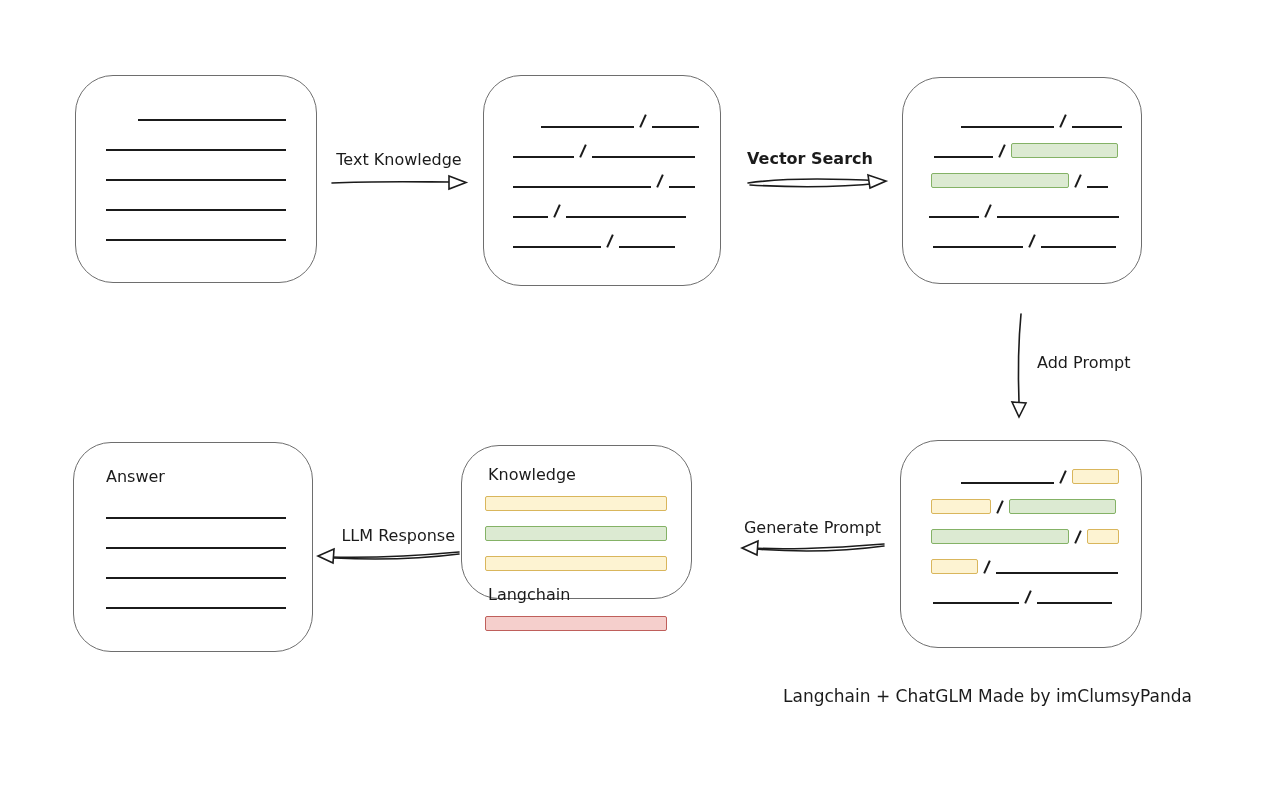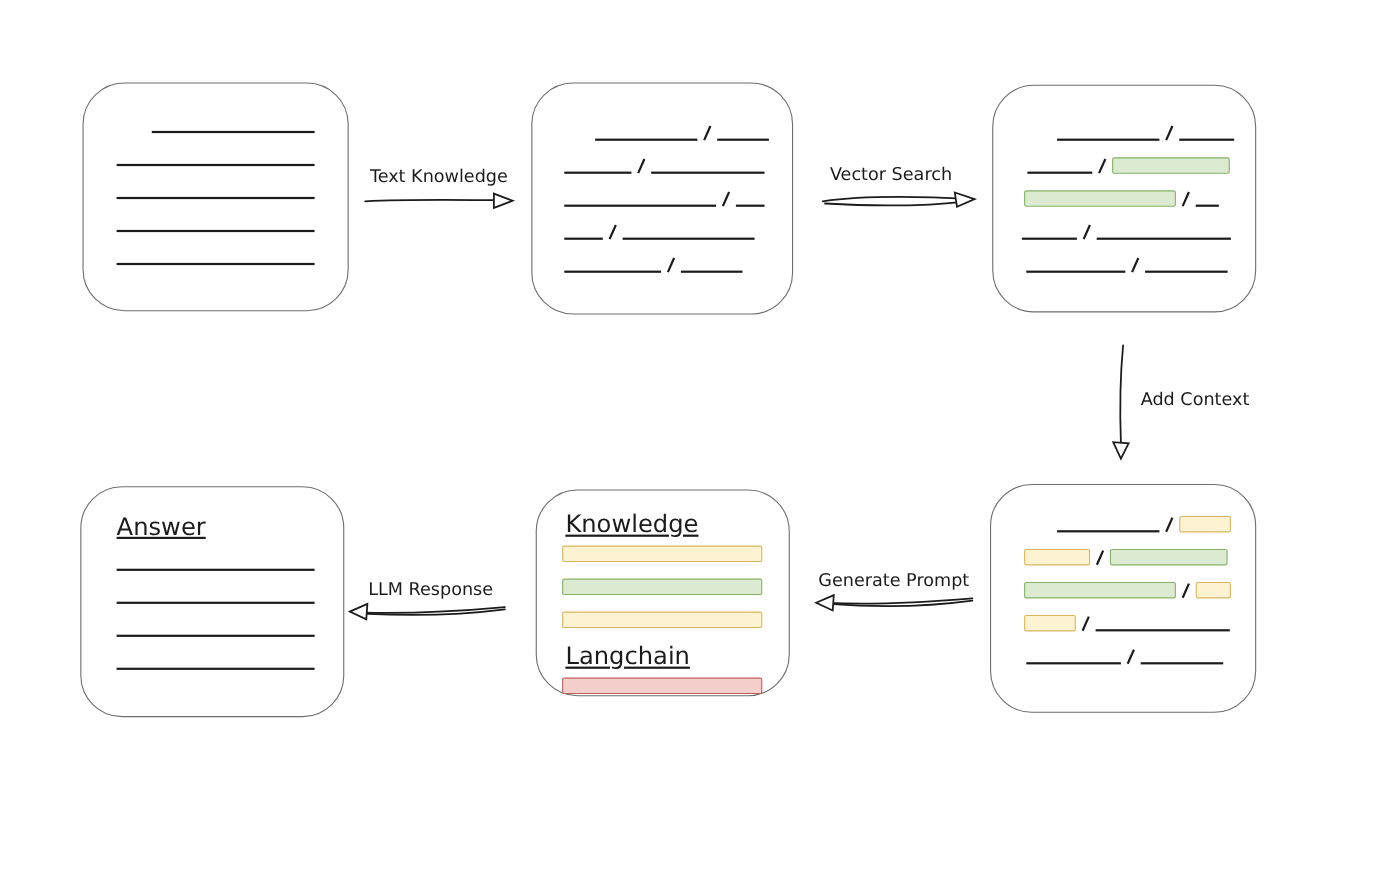--- a/index.html
+++ b/index.html
@@ -13,21 +13,21 @@
   }
   .rows{position:absolute;left:0;top:0;right:0;}
   .crow{display:flex;align-items:flex-end;height:30px;}
   .seg-line{height:2px;background:var(--line);}
   .seg-slash{width:2px;height:14px;background:var(--line);transform:rotate(24deg);margin:0 8px;flex:0 0 auto;}
   .seg-rect{height:15px;box-sizing:border-box;border:1.5px solid;border-radius:2px;}
   .rect-green{background:var(--green-fill);border-color:var(--green-border);}
   .rect-yellow{background:var(--yellow-fill);border-color:var(--yellow-border);}
   .rect-red{background:var(--red-fill);border-color:var(--red-border);}
   .arrow-label{position:absolute;font-size:16px;text-align:center;white-space:nowrap;color:var(--line);}
-  .box-label{position:absolute;font-size:22px;color:var(--line);white-space:nowrap;text-decoration:underline;}
+  .box-label{position:absolute;font-size:16px;color:var(--line);white-space:nowrap;}
   .footer{position:absolute;font-size:17px;color:var(--line);white-space:nowrap;}
   svg.arrow-layer{position:absolute;left:0;top:0;pointer-events:none;}
 </style>
 </head>
 <body>
 
 <div class="canvas">
 
   <div class="box" style="left:75px;top:75px;width:242px;height:208px;">
     <div class="rows" style="top:15px;">
@@ -132,21 +132,21 @@
           <div class="seg-line" style="width: 122px;"></div>
         </div>
         <div class="crow" style="padding-left: 32px;">
           <div class="seg-line" style="width: 86px;"></div>
           <div class="seg-slash"></div>
           <div class="seg-line" style="width: 75px;"></div>
         </div>
       </div>
   </div>
 
-  <div class="box" style="left:487px;top:445px;width:231px;height:188px;">
+  <div class="box" style="left:461px;top:445px;width:231px;height:154px;">
     <div class="box-label" style="left:26px;top:19px;">Knowledge</div>
     <div class="rows" style="left:23px;top:35px;">
         <div class="crow">
           <div class="seg-rect rect-yellow" style="width: 182px;"></div>
         </div>
         <div class="crow">
           <div class="seg-rect rect-green" style="width: 182px;"></div>
         </div>
         <div class="crow">
           <div class="seg-rect rect-yellow" style="width: 182px;"></div>
@@ -172,25 +172,26 @@
         <div class="crow">
           <div class="seg-line" style="width: 180px;"></div>
         </div>
         <div class="crow">
           <div class="seg-line" style="width: 180px;"></div>
         </div>
       </div>
   </div>
 
   <div class="arrow-label" style="left:332px;top:150px;width:134px;">Text Knowledge</div>
-  <div class="arrow-label" style="left:740px;top:149px;width:140px;">Vector Search</div>
-  <div class="arrow-label" style="left:1037px;top:353px;text-align:left;">Add Context</div>
+  <div class="arrow-label" style="left:740px;top:149px;width:140px;font-weight:bold;">Vector Search</div>
+  <div class="arrow-label" style="left:1037px;top:353px;text-align:left;">Add Prompt</div>
   <div class="arrow-label" style="left:735px;top:518px;width:155px;text-align:center;">Generate Prompt</div>
-  <div class="arrow-label" style="left:328px;top:526px;width:127px;">LLM Response</div>
-
+  <div class="arrow-label" style="left:328px;top:526px;width:127px;text-align:right;">LLM Response</div>
+
+  <div class="footer" style="left:783px;top:686px;">Langchain + ChatGLM Made by imClumsyPanda</div>
 
   <svg class="arrow-layer" width="1262" height="792" viewBox="0 0 1262 792">
     <g stroke="#1b1b1b" stroke-width="1.6" fill="none" stroke-linecap="round">
 
       <g>
         <path d="M332,183 C375,181 425,182 450,182"></path>
         <path d="M449,176 L466,182.5 L449,189 Z" fill="#ffffff"></path>
       </g>
 
       <g>

